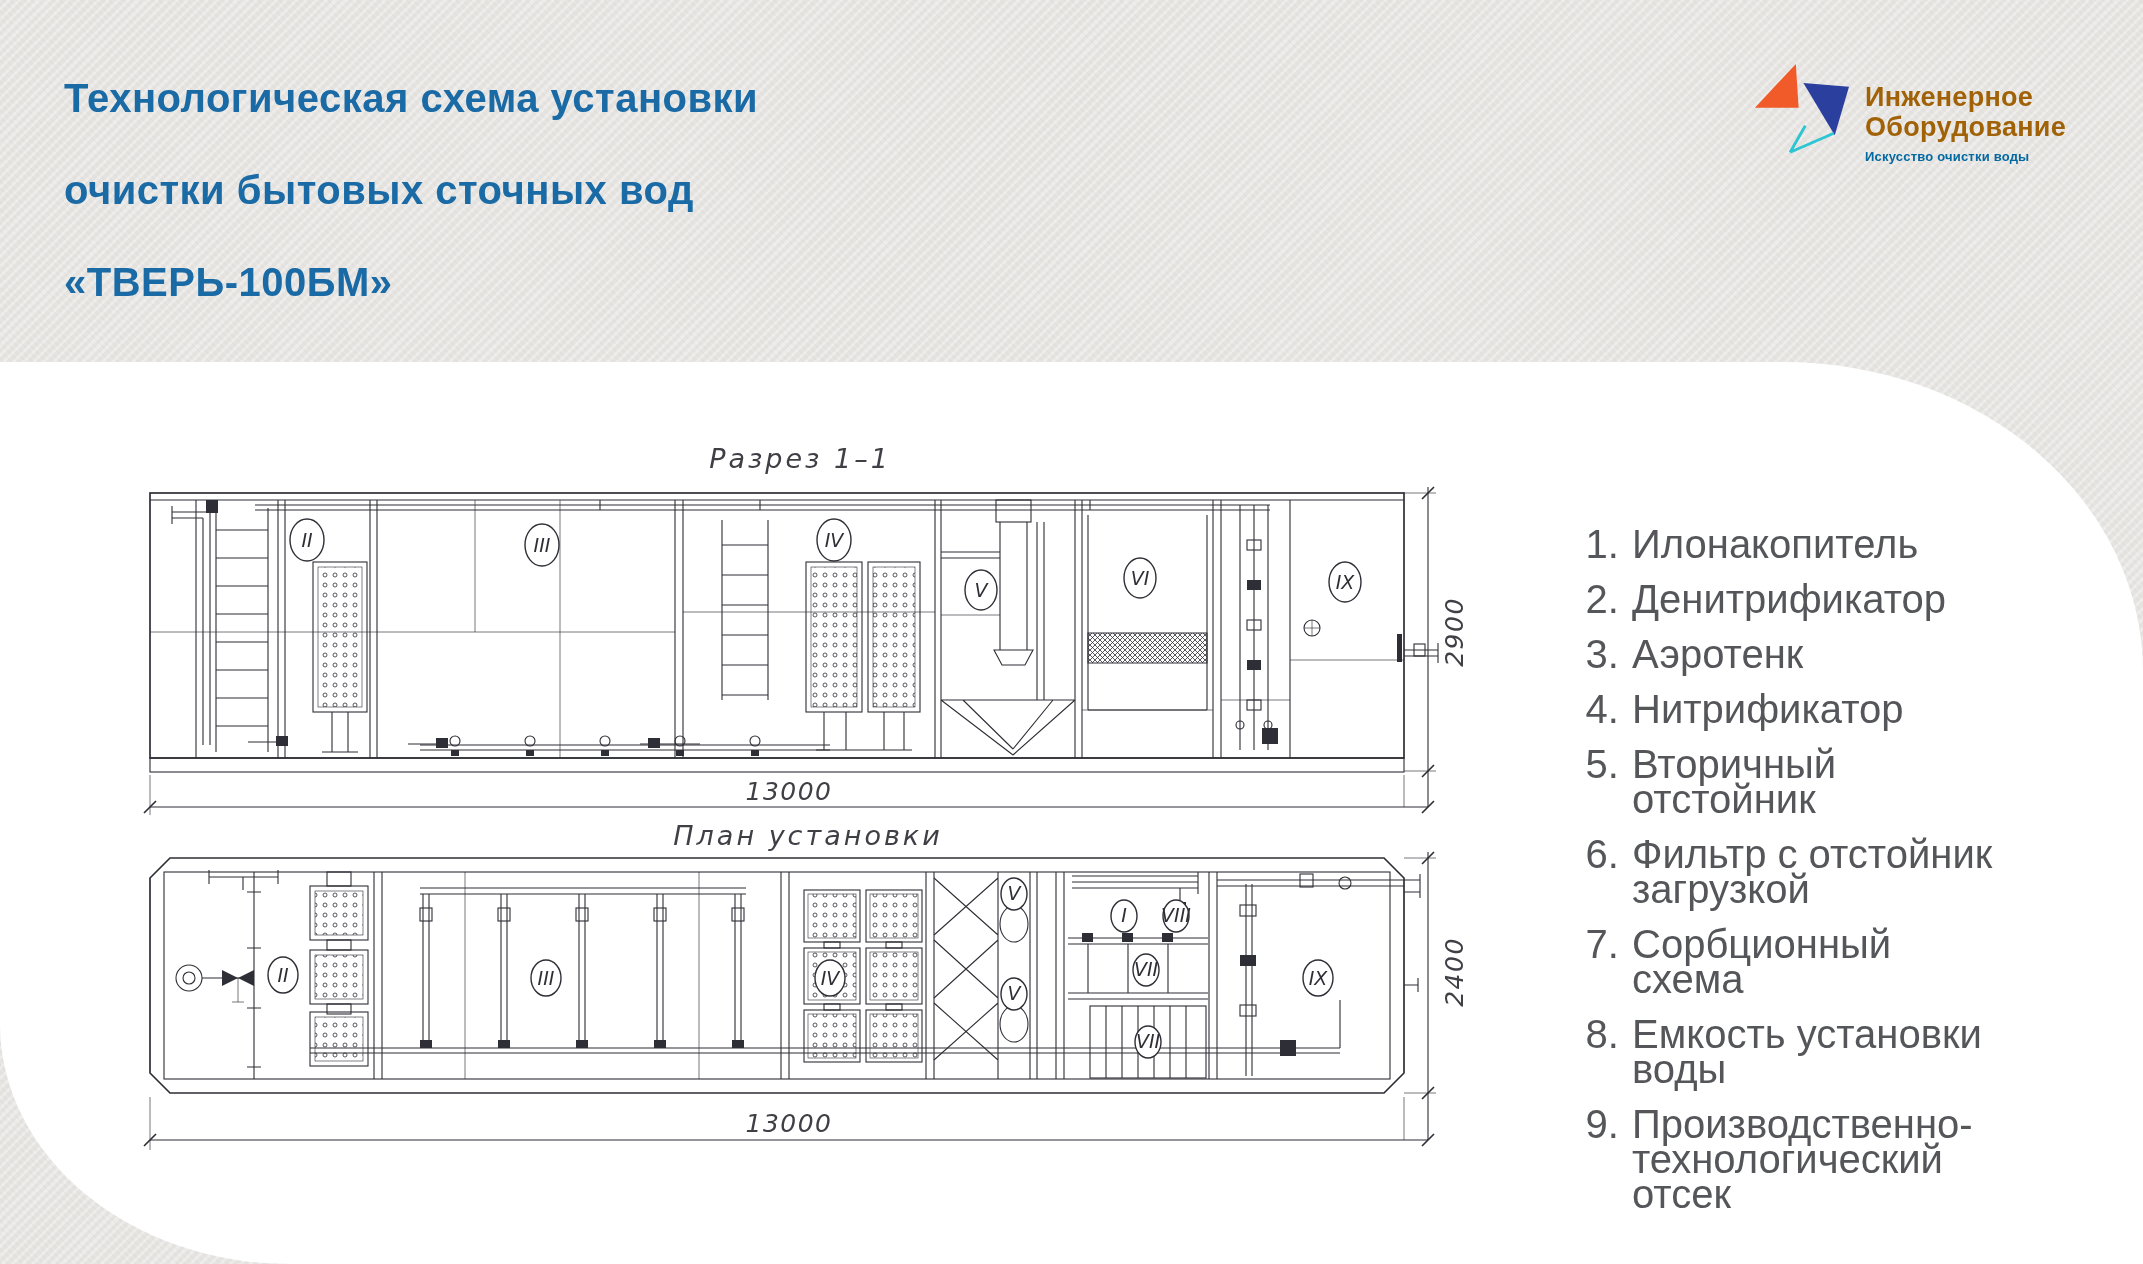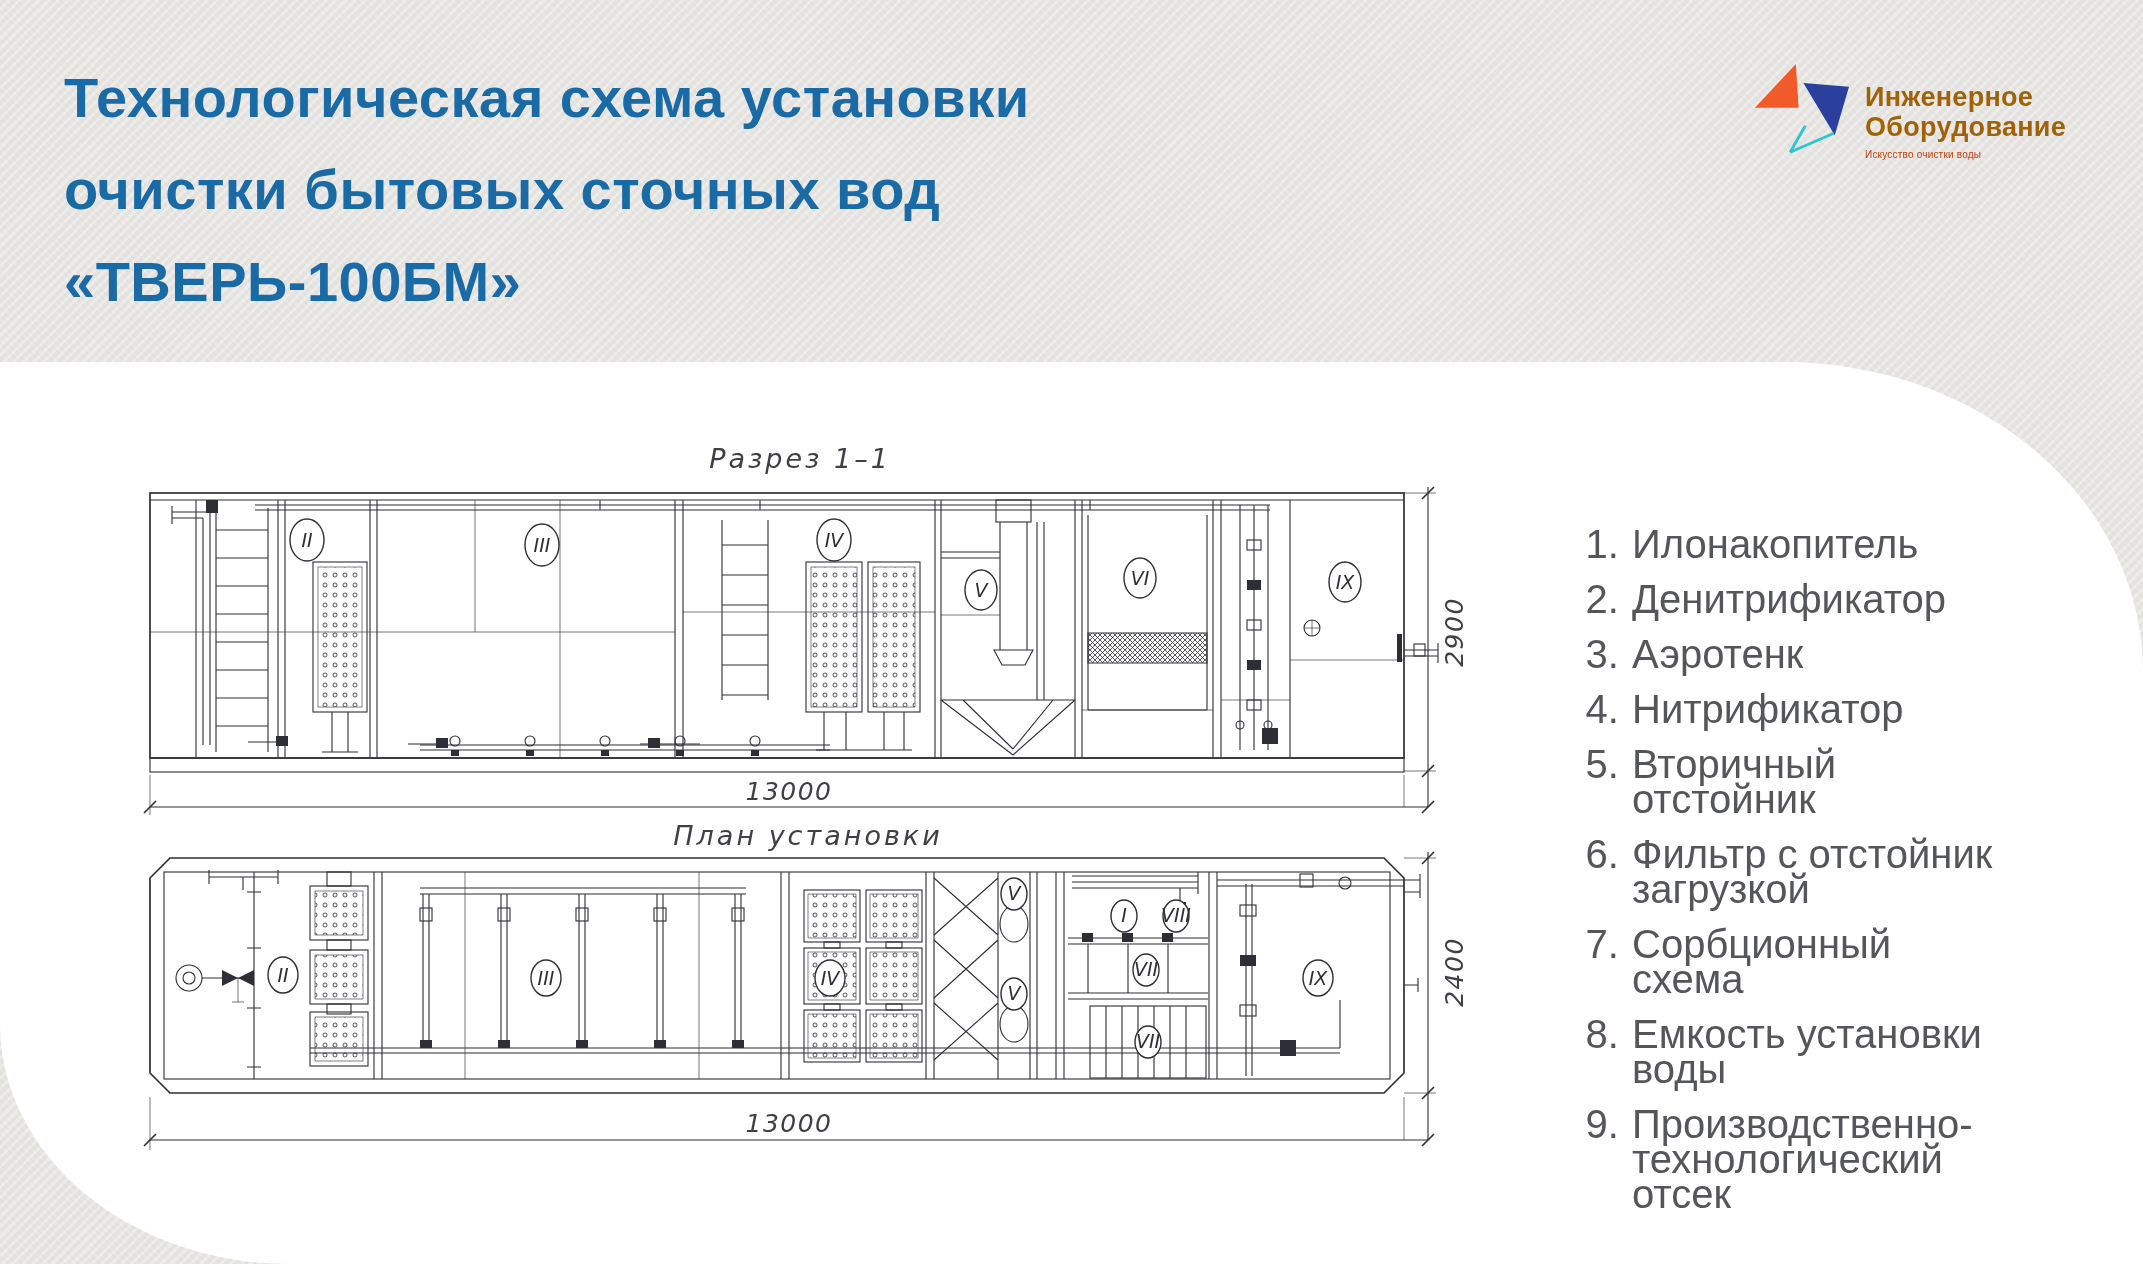--- a/index.html
+++ b/index.html
@@ -10,28 +10,28 @@
       repeating-linear-gradient(45deg, rgba(0,0,0,0.015) 0 2px, transparent 2px 5px),
       repeating-linear-gradient(-45deg, rgba(255,255,255,0.35) 0 3px, transparent 3px 7px);
     font-family:"Liberation Sans", sans-serif;
   }
   .panel{
     position:absolute;left:0;right:0;top:362px;bottom:0;background:#ffffff;
     border-radius:0 360px 0 290px / 0 310px 0 240px;
   }
   .title-block{
     position:absolute;left:64px;top:52px;z-index:3;
-    color:#1a6aa6;font-size:56px;font-weight:700;line-height:92px;letter-spacing:0.5px;
+    color:#1a6aa6;font-size:40px;font-weight:700;line-height:92px;letter-spacing:0.5px;
   }
   .title-block div{white-space:nowrap}
   .logo{position:absolute;left:1754px;top:60px;z-index:3;display:flex;align-items:flex-start}
   .logo-mark{width:95px;height:100px;flex:0 0 auto}
   .logo-text{margin-left:16px;padding-top:22px}
   .logo-name{color:#a16207;font-size:27px;font-weight:700;line-height:30px;letter-spacing:0.3px}
-  .logo-tagline{color:#c2410c;font-size:10px;font-weight:400;margin-top:7px;letter-spacing:0.2px}
+  .logo-tagline{color:#0369a1;font-size:13px;font-weight:700;margin-top:7px;letter-spacing:0.2px}
   .legend{position:absolute;left:1583px;top:527px;width:430px;z-index:3}
   .legend ol{margin:0;padding:0 0 0 47px;list-style:decimal;
     color:#55565a;font-size:40px;line-height:35px}
   .legend li{margin-bottom:20px;padding-left:2px}
   .draw{position:absolute;left:0;top:0;z-index:2}
   .ln{stroke:#2e2e36;fill:none;stroke-width:1.1}
   .ln2{stroke:#2e2e36;fill:none;stroke-width:1.7}
   .thin{stroke:#2e2e36;fill:none;stroke-width:0.65}
   .fl{fill:#2e2e36;stroke:none}
   .tick{stroke:#2e2e36;stroke-width:1.6}

